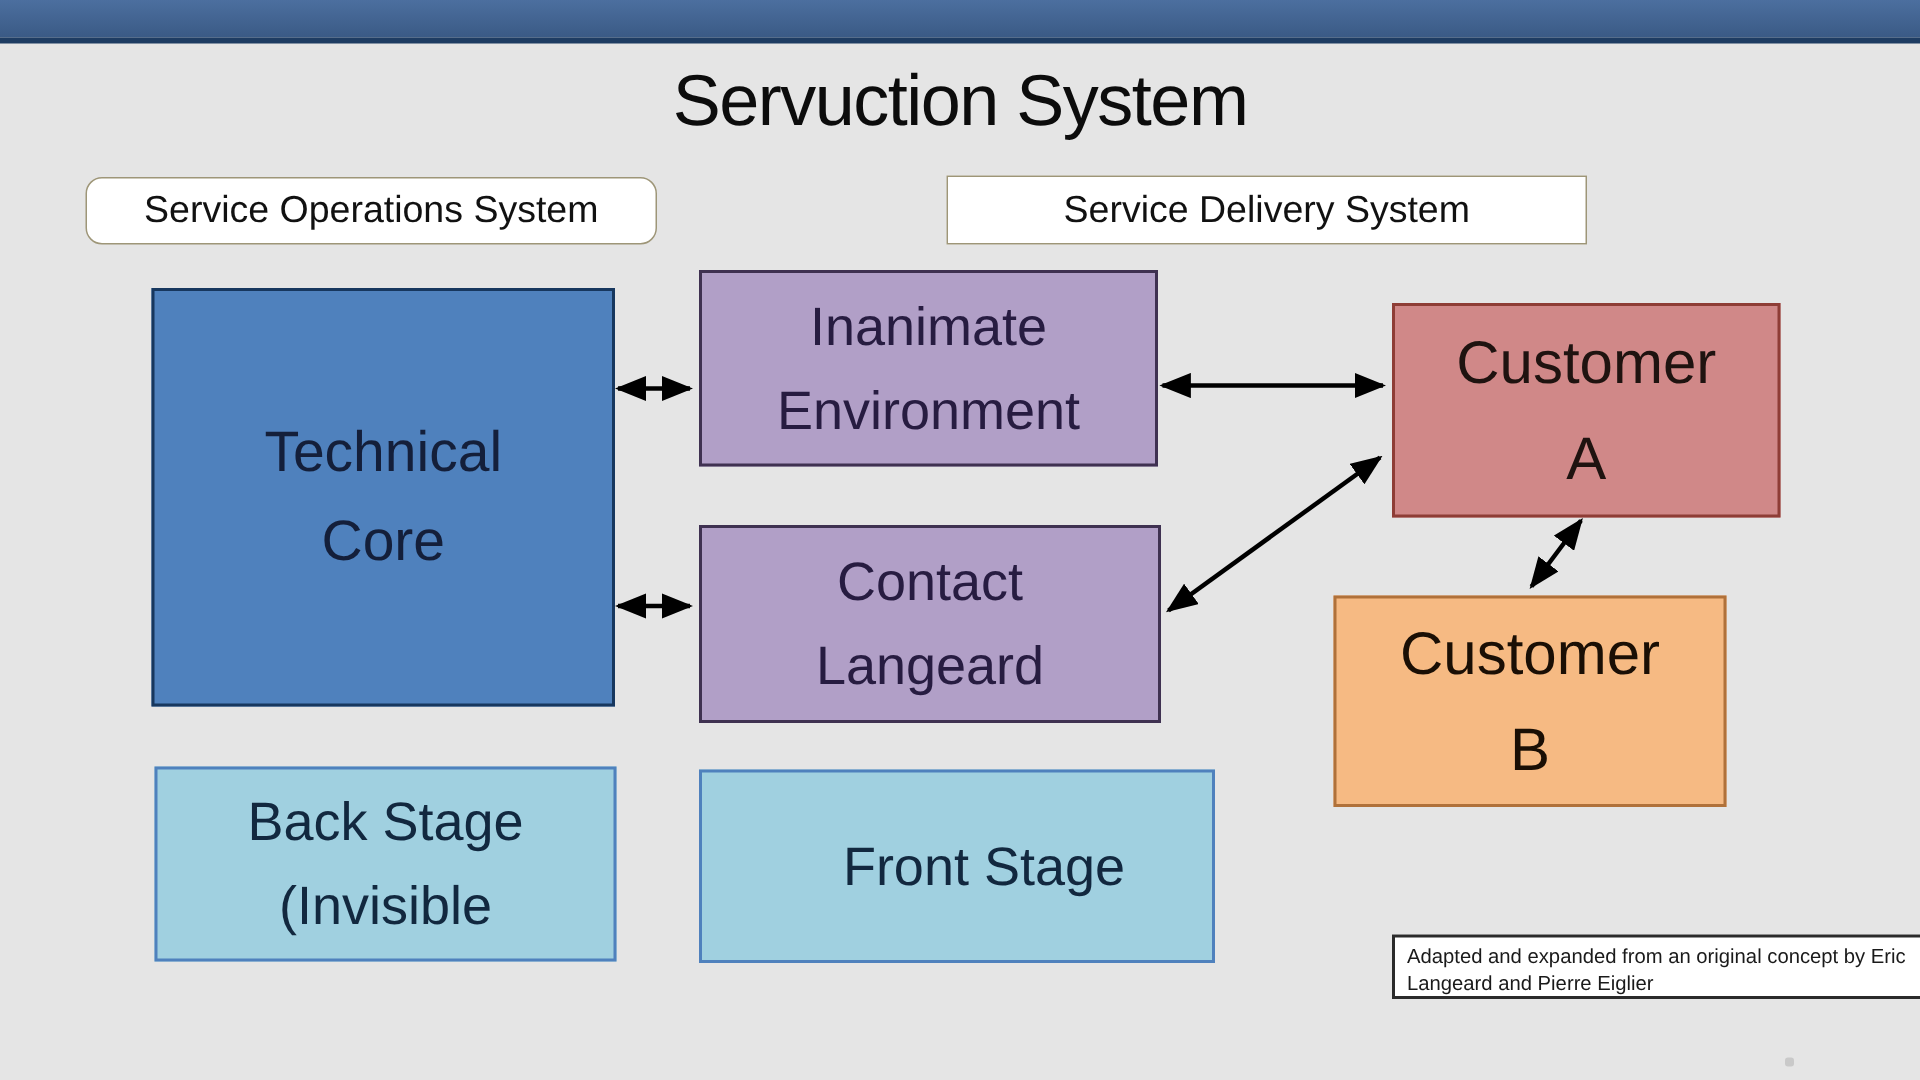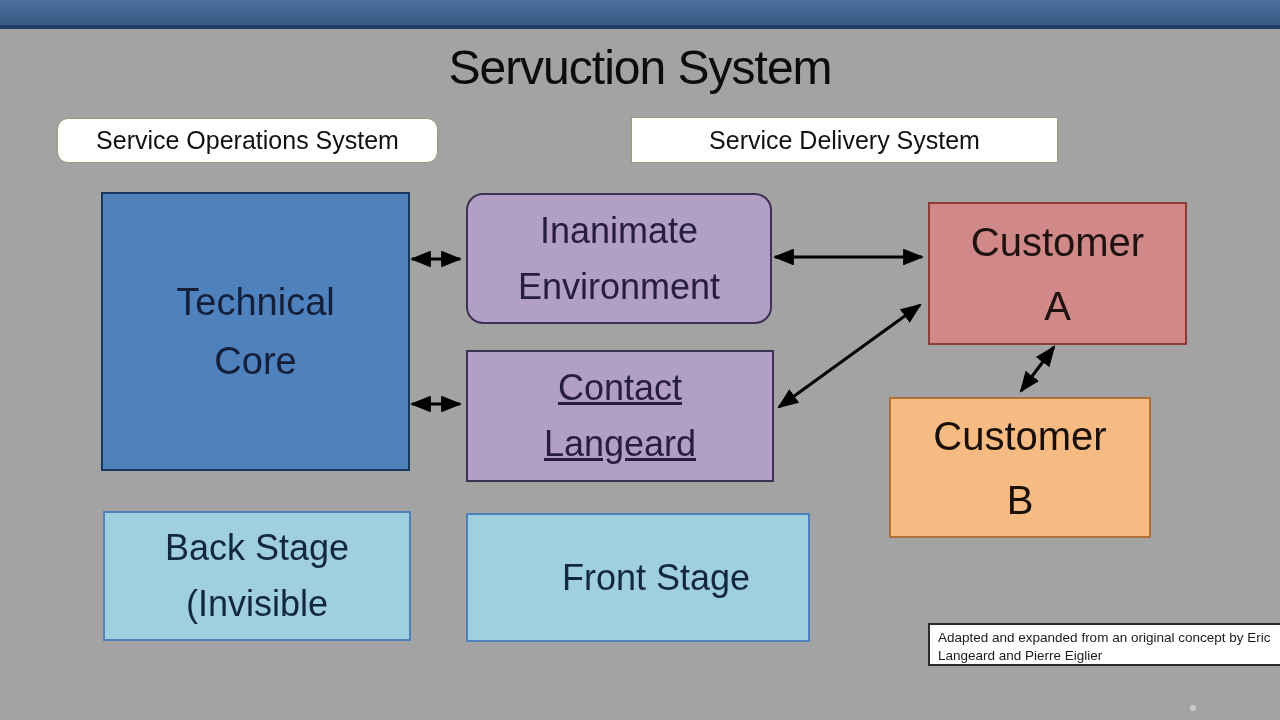--- a/index.html
+++ b/index.html
@@ -5,21 +5,21 @@
   html, body {
     margin: 0;
     padding: 0;
     background: #ffffff;
     font-family: "Liberation Sans", sans-serif;
   }
   #slide {
     position: relative;
     width: 1280px;
     height: 720px;
-    background: #a3a3a3;
+    background: #e5e5e5;
     overflow: hidden;
   }
 
   
   .top-bar {
     position: absolute;
     left: 0; top: 0;
     width: 1280px; height: 25px;
     background: linear-gradient(#4c6f9f, #3a5a85);
     border-bottom: 4px solid #1e3c62;
@@ -65,22 +65,22 @@
     border: 2px solid #17375e;
     color: #141f3a;
     font-size: 38px;
   }
   .purple {
     background: #b19fc7;
     border: 2px solid #3f3151;
     color: #271c41;
     font-size: 36px;
   }
-  .inanimate { left: 466px; top: 193px; width: 302px; height: 127px; border-radius: 17px; }
-  .contact   { left: 466px; top: 350px; width: 304px; height: 128px; text-decoration: underline; }
+  .inanimate { left: 466px; top: 180px; width: 302px; height: 127px; }
+  .contact   { left: 466px; top: 350px; width: 304px; height: 128px; }
 
   .customer-a {
     left: 928px; top: 202px; width: 255px; height: 139px;
     background: #d08888;
     border: 2px solid #8e3d36;
     color: #1f1310;
     font-size: 40px;
     line-height: 1.6;
   }
   .customer-b {

